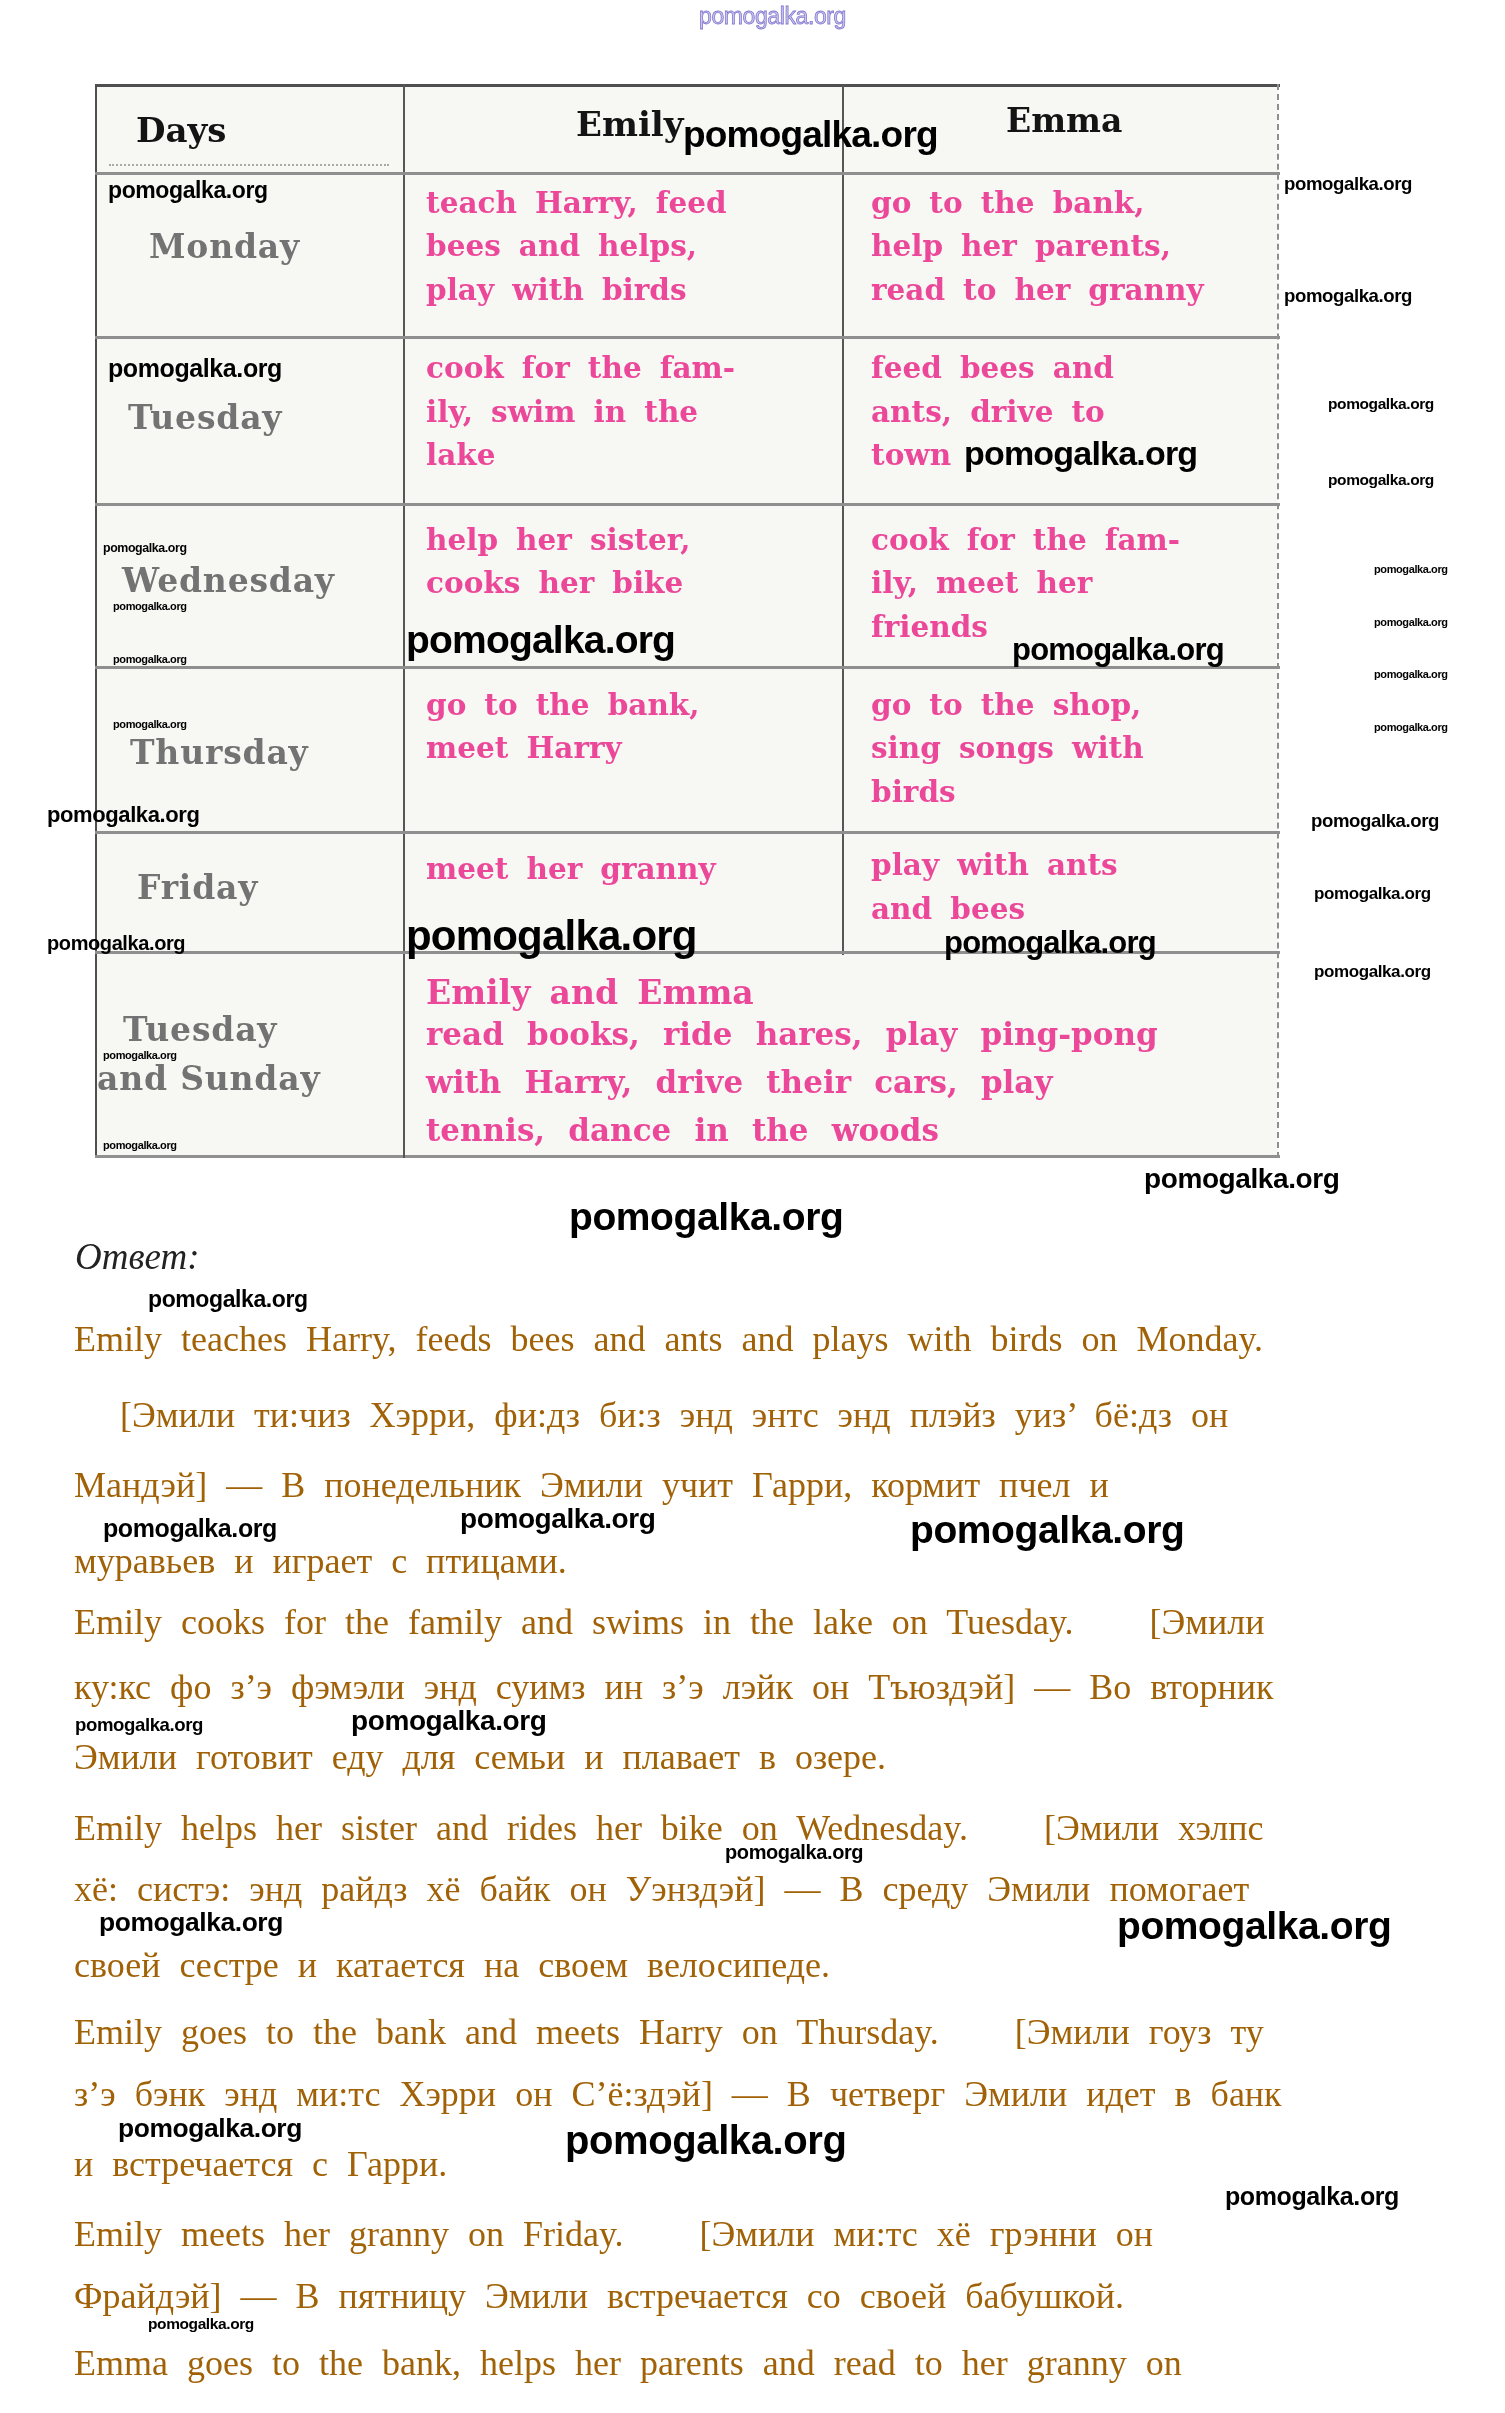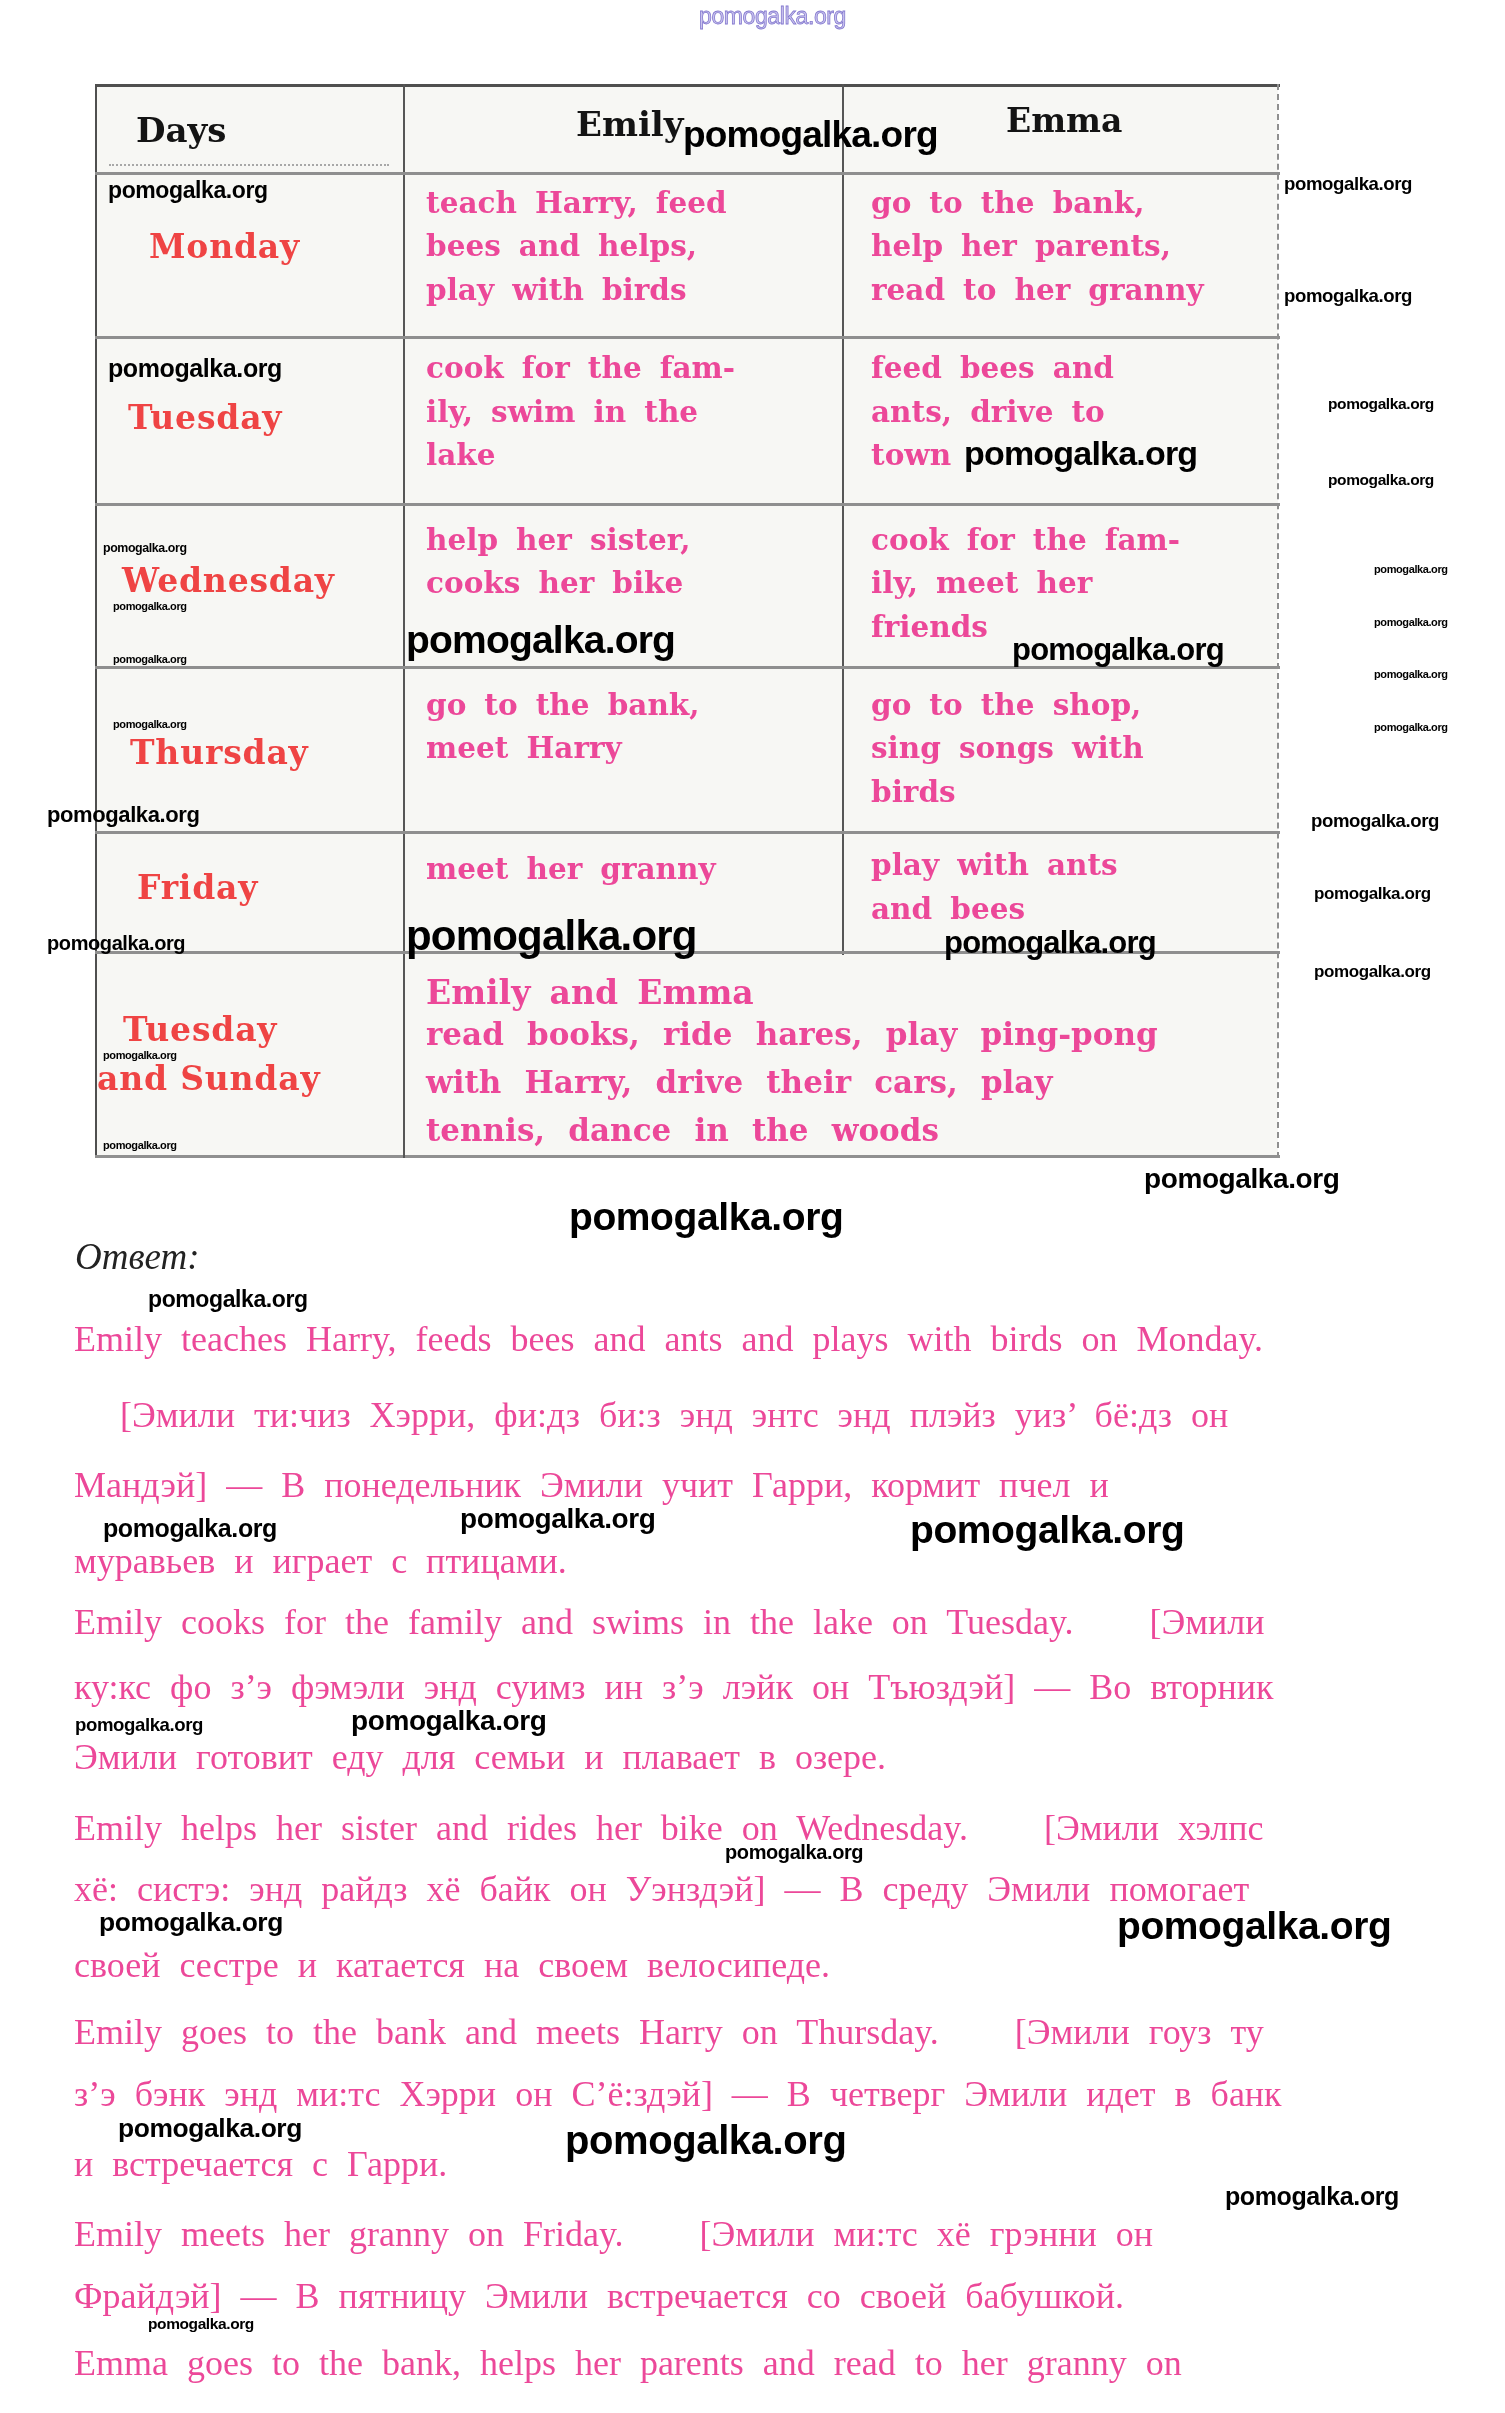--- a/index.html
+++ b/index.html
@@ -6,30 +6,30 @@
   body{width:1506px;height:2413px;position:relative;background:#ffffff;overflow:hidden;
        font-family:"Liberation Serif",serif;color:#111;}
   
   .wm{position:absolute;font-family:"Liberation Sans",sans-serif;font-weight:700;
       color:#000;white-space:nowrap;letter-spacing:-0.4px;line-height:1;}
   .wm-top{color:#cac4ee;-webkit-text-stroke:0.8px #8479cf;font-weight:400;}
   
   .cell{position:absolute;font-family:"DejaVu Serif","Liberation Serif",serif;
         font-weight:700;font-size:29.5px;line-height:1;color:#ec4899;word-spacing:7.8px;white-space:nowrap;}
   .day{position:absolute;font-family:"DejaVu Serif","Liberation Serif",serif;
-       font-weight:700;font-size:33px;line-height:1;color:#ef4444;white-space:nowrap;letter-spacing:0.8px;}
+       font-weight:700;font-size:33px;line-height:1;color:#737373;white-space:nowrap;letter-spacing:0.8px;}
   .hdr{position:absolute;font-family:"DejaVu Serif","Liberation Serif",serif;
        font-weight:700;font-size:34px;line-height:1;color:#141414;white-space:nowrap;}
   .wk{font-size:31px;word-spacing:12.4px;}
   
   .bline{position:absolute;}
   .tbl-bg{position:absolute;left:95px;top:84px;width:1183px;height:1072px;background:#f7f7f4;}
   
   .ans{position:absolute;font-family:"Liberation Serif",serif;font-size:36px;line-height:1.1;
-       color:#ec4899;white-space:pre;word-spacing:10px;}
+       color:#a16207;white-space:pre;word-spacing:10px;}
   .ans-label{position:absolute;font-family:"Liberation Serif",serif;font-style:italic;
        font-size:37px;color:#222;white-space:nowrap;}
 </style>
 </head>
 <body>
 
 <div class="wm wm-top" style="left:699px;top:4.7px;font-size:23px">pomogalka.org</div>
 
 <div class="tbl-bg"></div>
 

